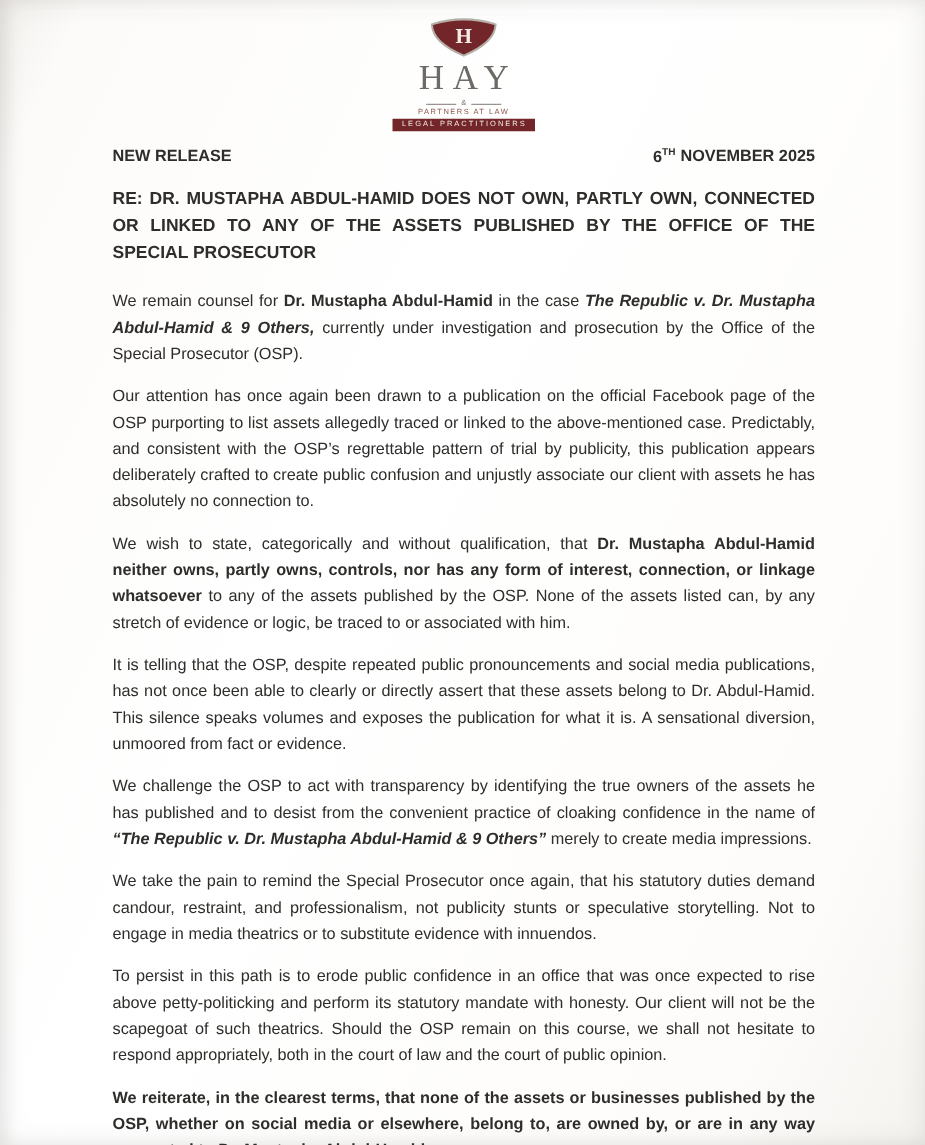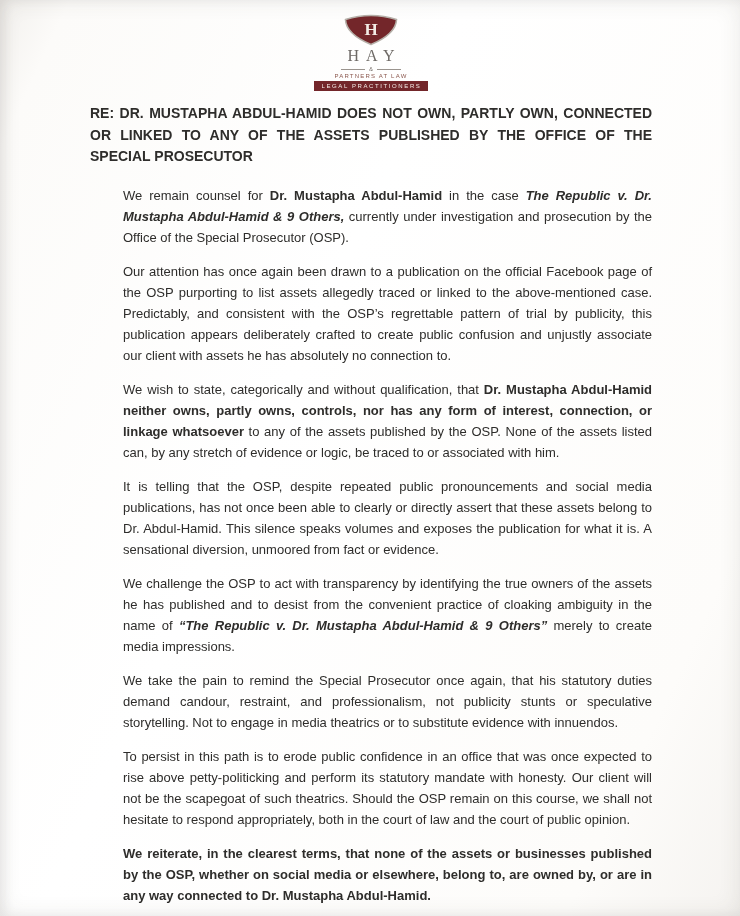--- a/index.html
+++ b/index.html
@@ -20,21 +20,21 @@
   
   .logo {
     display: flex;
     flex-direction: column;
     align-items: center;
     margin-bottom: 12px;
   }
   .crest { line-height: 0; }
   .firm-name {
     font-family: "Liberation Serif", serif;
-    font-size: 16px;
+    font-size: 28px;
     letter-spacing: 7px;
     text-indent: 7px;
     color: #6e6a66;
     margin-top: 1px;
   }
   .tiny-row {
     display: flex;
     align-items: center;
     gap: 4px;
     margin-top: 1px;
@@ -81,21 +81,20 @@
     line-height: 21.5px;
     text-align: justify;
     margin-bottom: 17px;
   }
   
   .para {
     font-size: 13px;
     line-height: 21px;
     text-align: justify;
     margin-bottom: 13px;
-    margin-left: 33px;
   }
   .para span.n  { font-weight: 400; }
   .para span.b  { font-weight: 700; }
   .para span.bi { font-weight: 700; font-style: italic; }
 </style>
 </head>
 <body>
 
 <div class="page">
 
@@ -111,27 +110,31 @@
       <span class="rule"></span>
       <span class="amp">&amp;</span>
       <span class="rule"></span>
     </div>
     <div class="tiny-row">
       <span class="partners">PARTNERS AT LAW</span>
     </div>
     <div class="banner">LEGAL PRACTITIONERS</div>
   </header>
 
+  <div class="meta-row">
+    <span>NEW RELEASE</span>
+    <span class="date"><span>6</span><sup>TH</sup><span class="rest">NOVEMBER 2025</span></span>
+  </div>
 
   <p class="subject">RE: DR. MUSTAPHA ABDUL-HAMID DOES NOT OWN, PARTLY OWN, CONNECTED OR LINKED TO ANY OF THE ASSETS PUBLISHED BY THE OFFICE OF THE SPECIAL PROSECUTOR</p>
 
   <main>
       <p class="para"><span class="n">We remain counsel for </span><span class="b">Dr. Mustapha Abdul-Hamid</span><span class="n"> in the case </span><span class="bi">The Republic v. Dr. Mustapha Abdul-Hamid &amp; 9 Others,</span><span class="n"> currently under investigation and prosecution by the Office of the Special Prosecutor (OSP).</span></p>
       <p class="para"><span class="n">Our attention has once again been drawn to a publication on the official Facebook page of the OSP purporting to list assets allegedly traced or linked to the above-mentioned case. Predictably, and consistent with the OSP’s regrettable pattern of trial by publicity, this publication appears deliberately crafted to create public confusion and unjustly associate our client with assets he has absolutely no connection to.</span></p>
       <p class="para"><span class="n">We wish to state, categorically and without qualification, that </span><span class="b">Dr. Mustapha Abdul-Hamid neither owns, partly owns, controls, nor has any form of interest, connection, or linkage whatsoever</span><span class="n"> to any of the assets published by the OSP. None of the assets listed can, by any stretch of evidence or logic, be traced to or associated with him.</span></p>
       <p class="para"><span class="n">It is telling that the OSP, despite repeated public pronouncements and social media publications, has not once been able to clearly or directly assert that these assets belong to Dr. Abdul-Hamid. This silence speaks volumes and exposes the publication for what it is. A sensational diversion, unmoored from fact or evidence.</span></p>
-      <p class="para"><span class="n">We challenge the OSP to act with transparency by identifying the true owners of the assets he has published and to desist from the convenient practice of cloaking ambiguity in the name of </span><span class="bi">“The Republic v. Dr. Mustapha Abdul-Hamid &amp; 9 Others”</span><span class="n"> merely to create media impressions.</span></p>
+      <p class="para"><span class="n">We challenge the OSP to act with transparency by identifying the true owners of the assets he has published and to desist from the convenient practice of cloaking confidence in the name of </span><span class="bi">“The Republic v. Dr. Mustapha Abdul-Hamid &amp; 9 Others”</span><span class="n"> merely to create media impressions.</span></p>
       <p class="para"><span class="n">We take the pain to remind the Special Prosecutor once again, that his statutory duties demand candour, restraint, and professionalism, not publicity stunts or speculative storytelling. Not to engage in media theatrics or to substitute evidence with innuendos.</span></p>
       <p class="para"><span class="n">To persist in this path is to erode public confidence in an office that was once expected to rise above petty-politicking and perform its statutory mandate with honesty. Our client will not be the scapegoat of such theatrics. Should the OSP remain on this course, we shall not hesitate to respond appropriately, both in the court of law and the court of public opinion.</span></p>
       <p class="para"><span class="b">We reiterate, in the clearest terms, that none of the assets or businesses published by the OSP, whether on social media or elsewhere, belong to, are owned by, or are in any way connected to Dr. Mustapha Abdul-Hamid.</span></p>
     </main>
 
 </div>
 
 </body></html>

